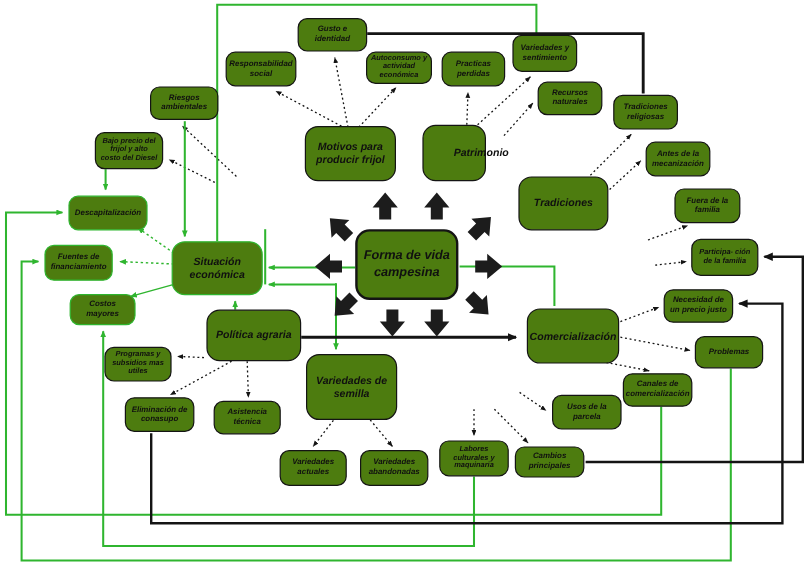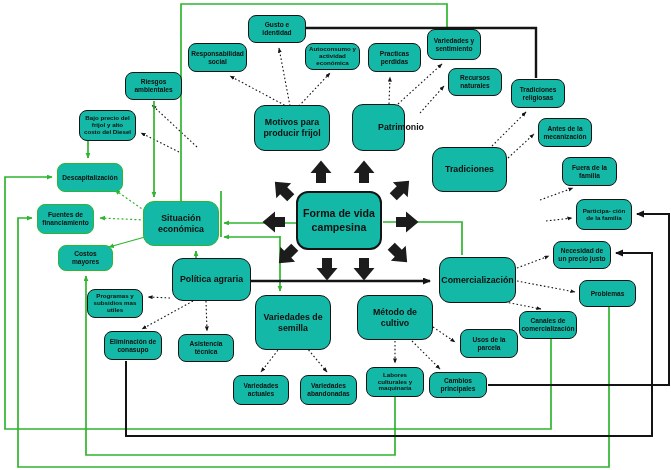--- a/index.html
+++ b/index.html
@@ -2,25 +2,25 @@
 <html><head>
 <meta charset="utf-8">
 <style>
   html,body{margin:0;padding:0;background:#fff;}
   .canvas{
     position:relative;width:671px;height:470px;background:#ffffff;
     font-family:"Liberation Sans",sans-serif;overflow:hidden;
   }
   svg.wires{position:absolute;left:0;top:0;width:671px;height:470px;}
   .node{
-    position:absolute;box-sizing:border-box;background:#14b8a6;
+    position:absolute;box-sizing:border-box;background:#4d7c0f;
     border:1.4px solid #141414;border-radius:8px;
     display:flex;align-items:center;justify-content:center;text-align:center;
     font-weight:bold;font-size:6.6px;line-height:1.18;color:#101010;
-    padding:1px 3px;z-index:2;
+    padding:1px 3px;z-index:2;font-style:italic;
   }
   .node--green{border-color:#2fb52f;}
   .node--big{font-size:8.8px;border-width:1.8px;border-radius:11px;line-height:1.2;}
   .node--center{
     font-size:10.6px;border-width:2.2px;border-radius:12px;line-height:1.25;
   }
   .node--tight{font-size:6.2px;line-height:1.12;}
 </style>
 </head>
 <body>
@@ -146,21 +146,20 @@
   <div class="node node--green" style="left:37px;top:204px;width:57px;height:30px;">Fuentes de financiamiento</div>
   <div class="node node--big node--green" style="left:143px;top:201px;width:76px;height:45px;">Situación económica</div>
   <div class="node node--green" style="left:58px;top:245px;width:55px;height:26px;">Costos mayores</div>
   <div class="node" style="left:553px;top:241px;width:58px;height:28px;">Necesidad de un precio justo</div>
   <div class="node node--big" style="left:172px;top:258px;width:79px;height:43px;">Política agraria</div>
   <div class="node node--big" style="left:439px;top:257px;width:77px;height:46px;">Comercialización</div>
   <div class="node" style="left:579px;top:280px;width:57px;height:27px;">Problemas</div>
   <div class="node node--tight" style="left:87px;top:289px;width:56px;height:29px;">Programas y subsidios mas utiles</div>
   <div class="node node--big" style="left:352px;top:104px;width:52px;height:47px;padding-left:48px;">Patrimonio</div>
   <div class="node node--big" style="left:255px;top:295px;width:76px;height:55px;">Variedades de semilla</div>
-  <div class="node node--big" style="left:357px;top:295px;width:76px;height:45px;">Método de cultivo</div>
   <div class="node" style="left:519px;top:311px;width:58px;height:28px;">Canales de comercialización</div>
   <div class="node" style="left:460px;top:329px;width:58px;height:29px;">Usos de la parcela</div>
   <div class="node" style="left:104px;top:331px;width:58px;height:29px;">Eliminación de conasupo</div>
   <div class="node" style="left:178px;top:334px;width:56px;height:28px;">Asistencia técnica</div>
   <div class="node" style="left:429px;top:372px;width:58px;height:26px;">Cambios principales</div>
   <div class="node" style="left:233px;top:375px;width:56px;height:30px;">Variedades actuales</div>
   <div class="node" style="left:300px;top:375px;width:57px;height:30px;">Variedades abandonadas</div>
   <div class="node node--tight" style="left:366px;top:367px;width:58px;height:30px;">Labores culturales y maquinaria</div>
 
   <div class="node node--center" style="left:296px;top:191px;width:86px;height:59px;">Forma de vida campesina</div>

